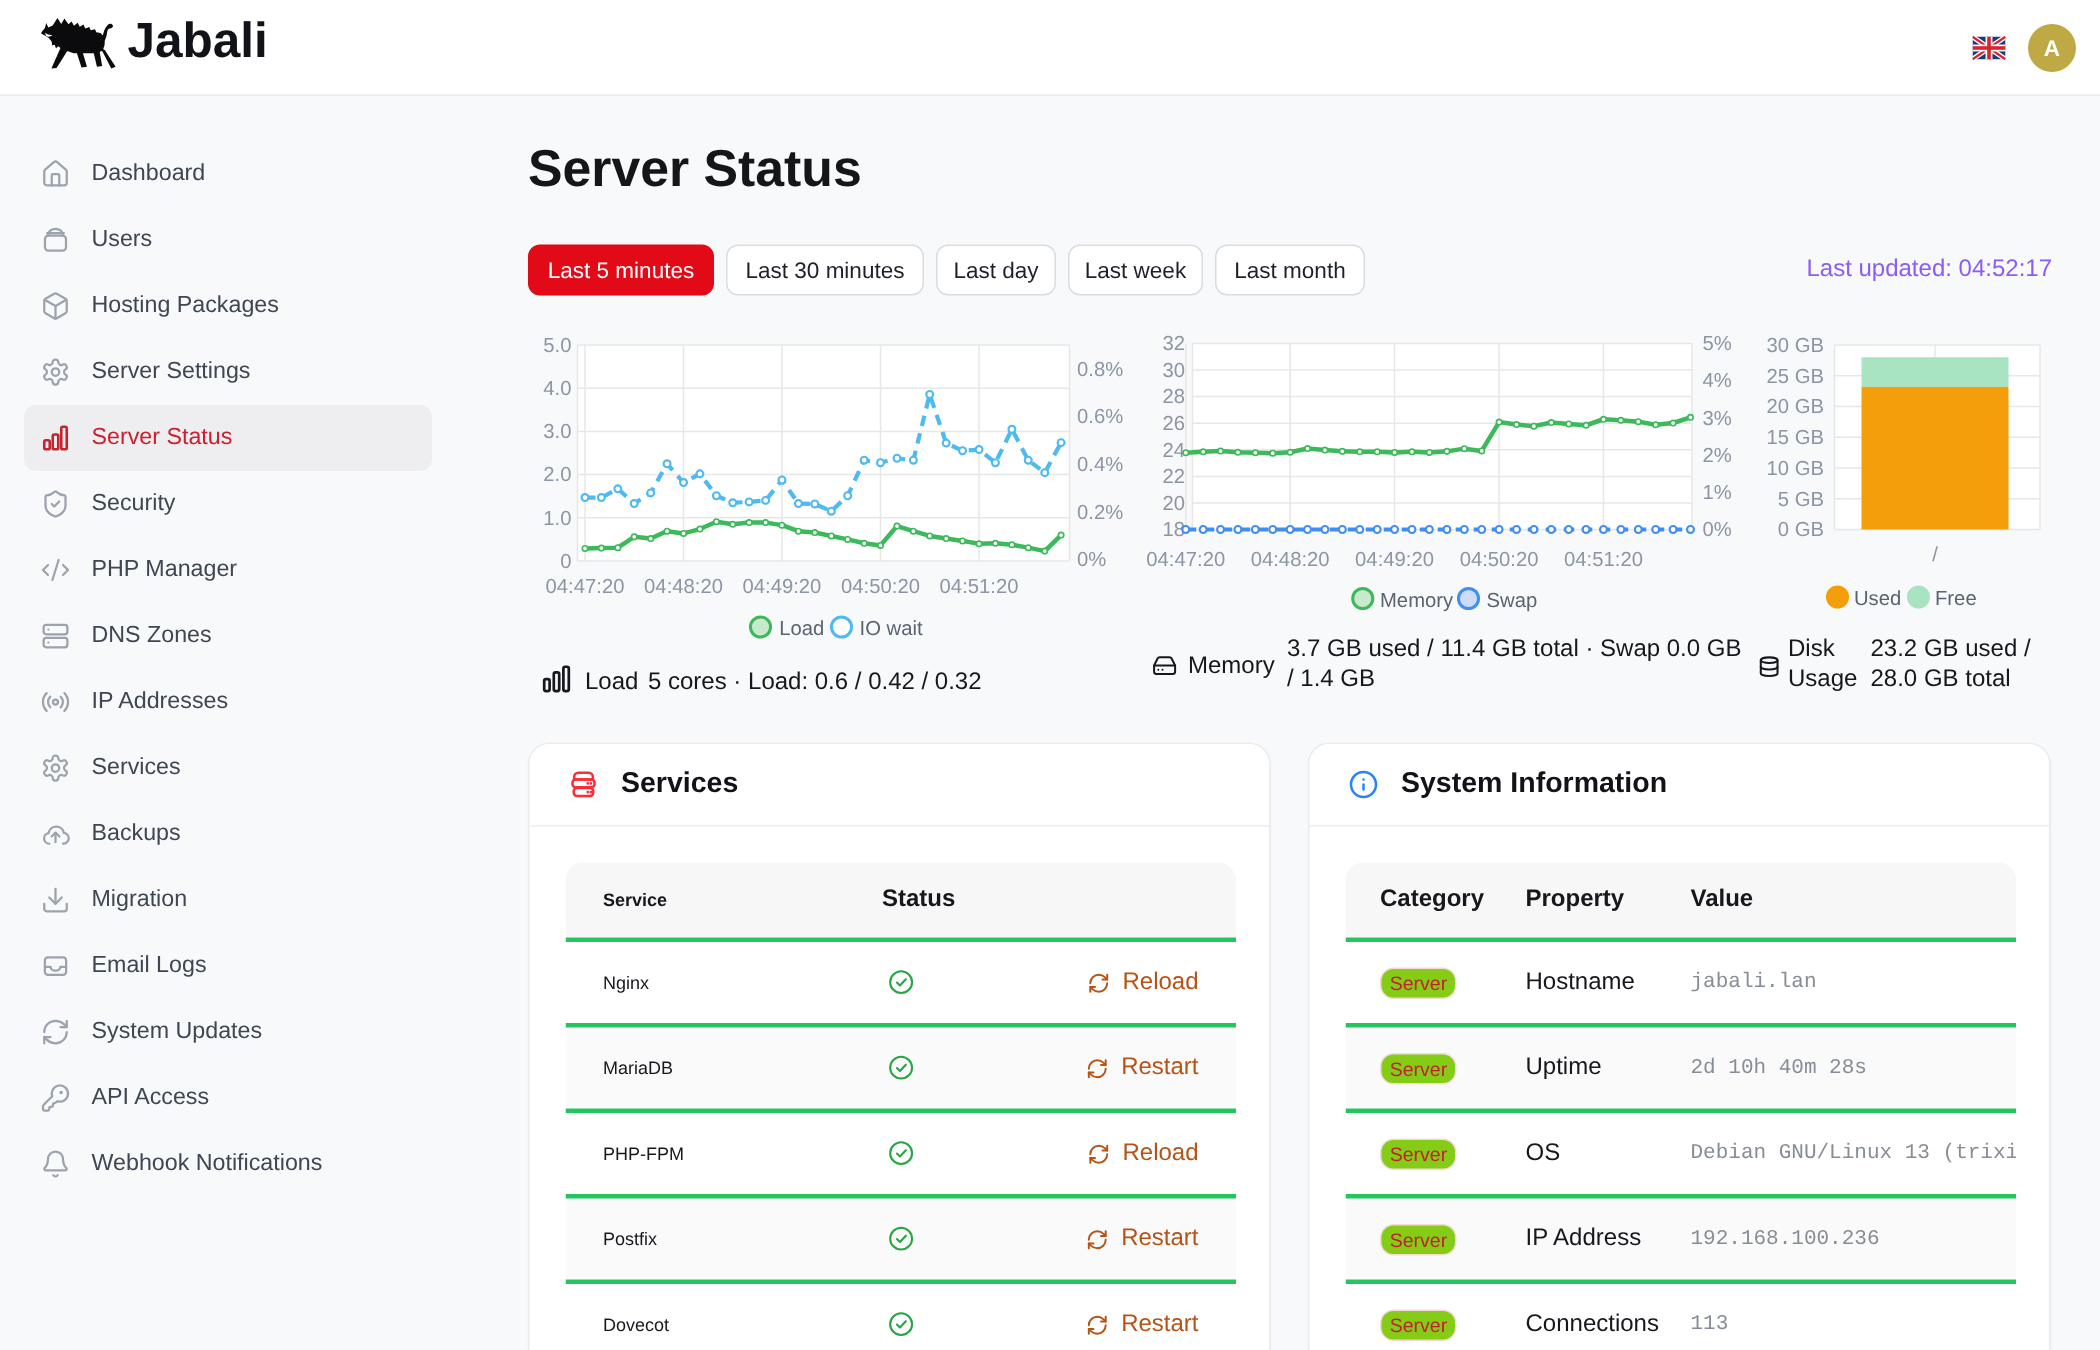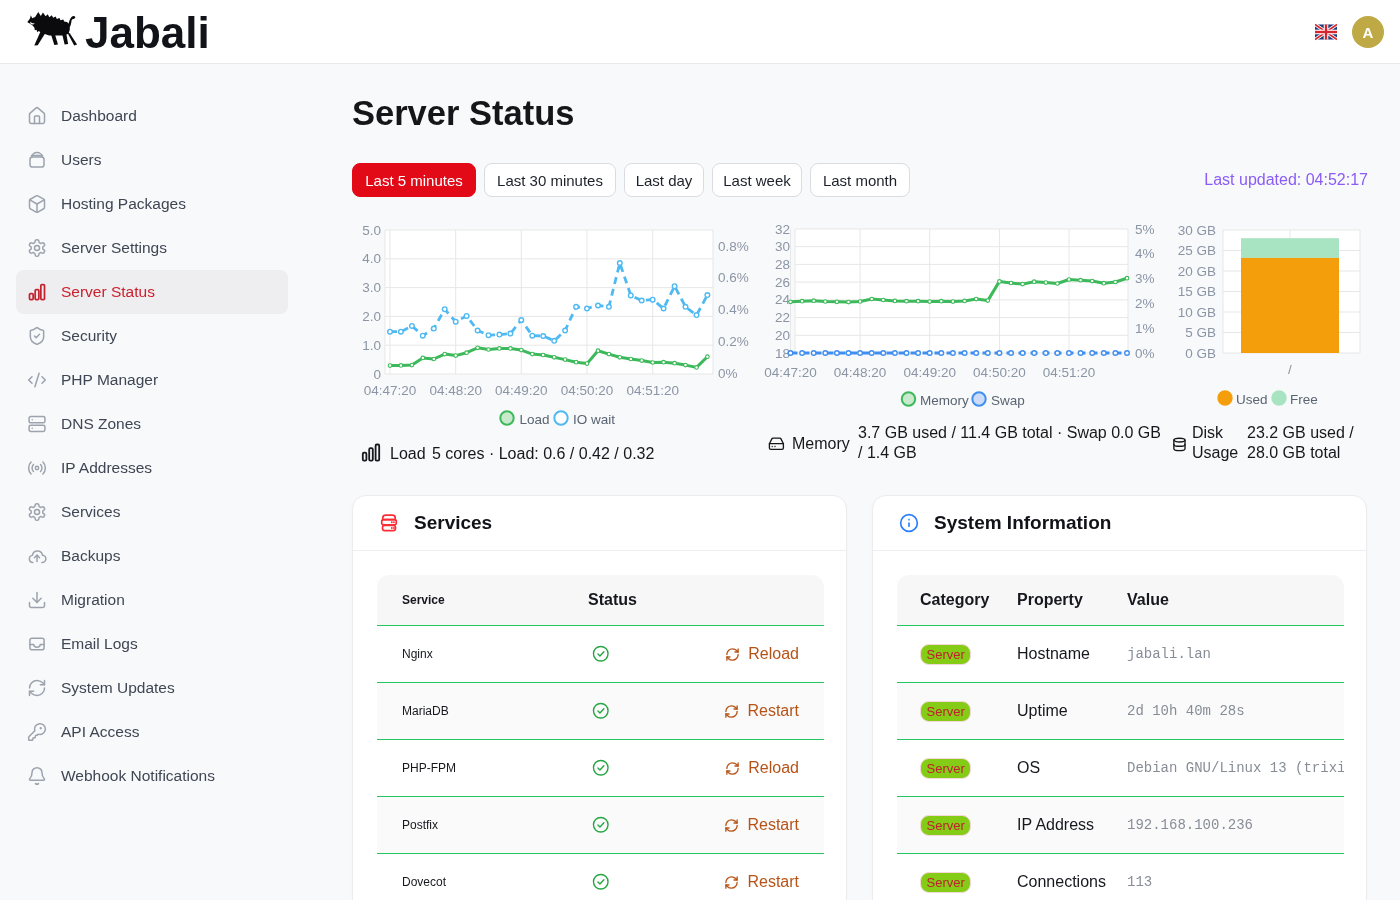--- a/index.html
+++ b/index.html
@@ -1,20 +1,20 @@
 <!DOCTYPE html>
 <html><head>
 <meta charset="utf-8">
 <style>
 * { margin:0; padding:0; box-sizing:border-box; }
 html,body { width:1400px; height:900px; overflow:hidden; }
 body { font-family:"Liberation Sans", sans-serif; background:#f8f9fa; position:relative; }
 .header { position:absolute; left:0; top:0; width:1400px; height:64px; background:#fff; border-bottom:1px solid #e7e9ec; z-index:5; }
 .logo { position:absolute; left:24.5px; top:8px; }
-.logo-text { position:absolute; left:85px; top:8px; font-size:44px; font-weight:bold; color:#111318; letter-spacing:0px; }
+.logo-text { position:absolute; left:85px; top:8px; font-size:33px; font-weight:bold; color:#111318; letter-spacing:0px; }
 .flag { position:absolute; left:1315px; top:23px; }
 .avatar { position:absolute; left:1352px; top:16px; width:32px; height:32px; border-radius:50%; background:#bea944; color:#fff; font-weight:bold; font-size:15px; display:flex; align-items:center; justify-content:center; }
 
 .nav { position:absolute; left:16px; top:94px; width:272px; }
 .nav-item { display:flex; align-items:center; height:44px; padding-left:11px; border-radius:8px; color:#3f4654; font-size:15.5px; }
 .nav-item svg { width:20px; height:20px; stroke:#9ca3ae; flex:none; }
 .nav-item span { margin-left:14px; }
 .nav-item.active { background:#eeeef0; color:#cb202d; }
 .nav-item.active svg { stroke:#c32430; }
 
@@ -25,21 +25,21 @@
 .lastupd { position:absolute; right:32px; top:171px; font-size:16px; color:#8b5cf6; }
 #charts { position:absolute; left:352px; top:220px; }
 
 .card { position:absolute; top:495px; background:#fff; border:1px solid #ececef; border-radius:14px; box-shadow:0 1px 2px rgba(0,0,0,.04); height:420px; overflow:hidden; }
 .card.svc { left:352px; width:495px; }
 .card.sys { left:872px; width:495px; }
 .card-h { height:55px; display:flex; align-items:center; padding-left:26px; border-bottom:1px solid #eceef0; }
 .card-h svg { width:20px; height:20px; }
 .card-h .t { margin-left:15px; font-size:19px; font-weight:bold; color:#111318; }
 .tbl { margin:24px; border-radius:12px; overflow:hidden; width:447px; }
-.trow { display:flex; align-items:center; } .trow > div { flex:none; } .trow { height:57px; border-top:1px solid #22c55e; background:#fff; position:relative; }
+.trow { display:flex; align-items:center; } .trow > div { flex:none; } .trow { height:57px; border-top:3px solid #22c55e; background:#fff; position:relative; }
 .trow.alt { background:#fafafa; }
 .thead { height:50px; background:#f7f7f8; display:flex; align-items:center; font-weight:bold; font-size:16px; color:#16181d; border-top:none; }
 
 .c-svc { padding-left:25px; width:211px; font-size:12px; color:#16181d; }
 .c-st  { width:110px; } .c-st svg { width:17.5px; height:17.5px; margin-left:4px; display:block; }
 .c-act { margin-left:auto; padding-right:25px; display:flex; align-items:center; gap:8px; color:#b65317; font-size:16px; }
 .c-act svg { width:15px; height:15px; stroke:#b65317; }
 
 .c-cat { padding-left:23px; width:120px; }
 .c-prop { width:110px; font-size:16px; color:#16181d; }

